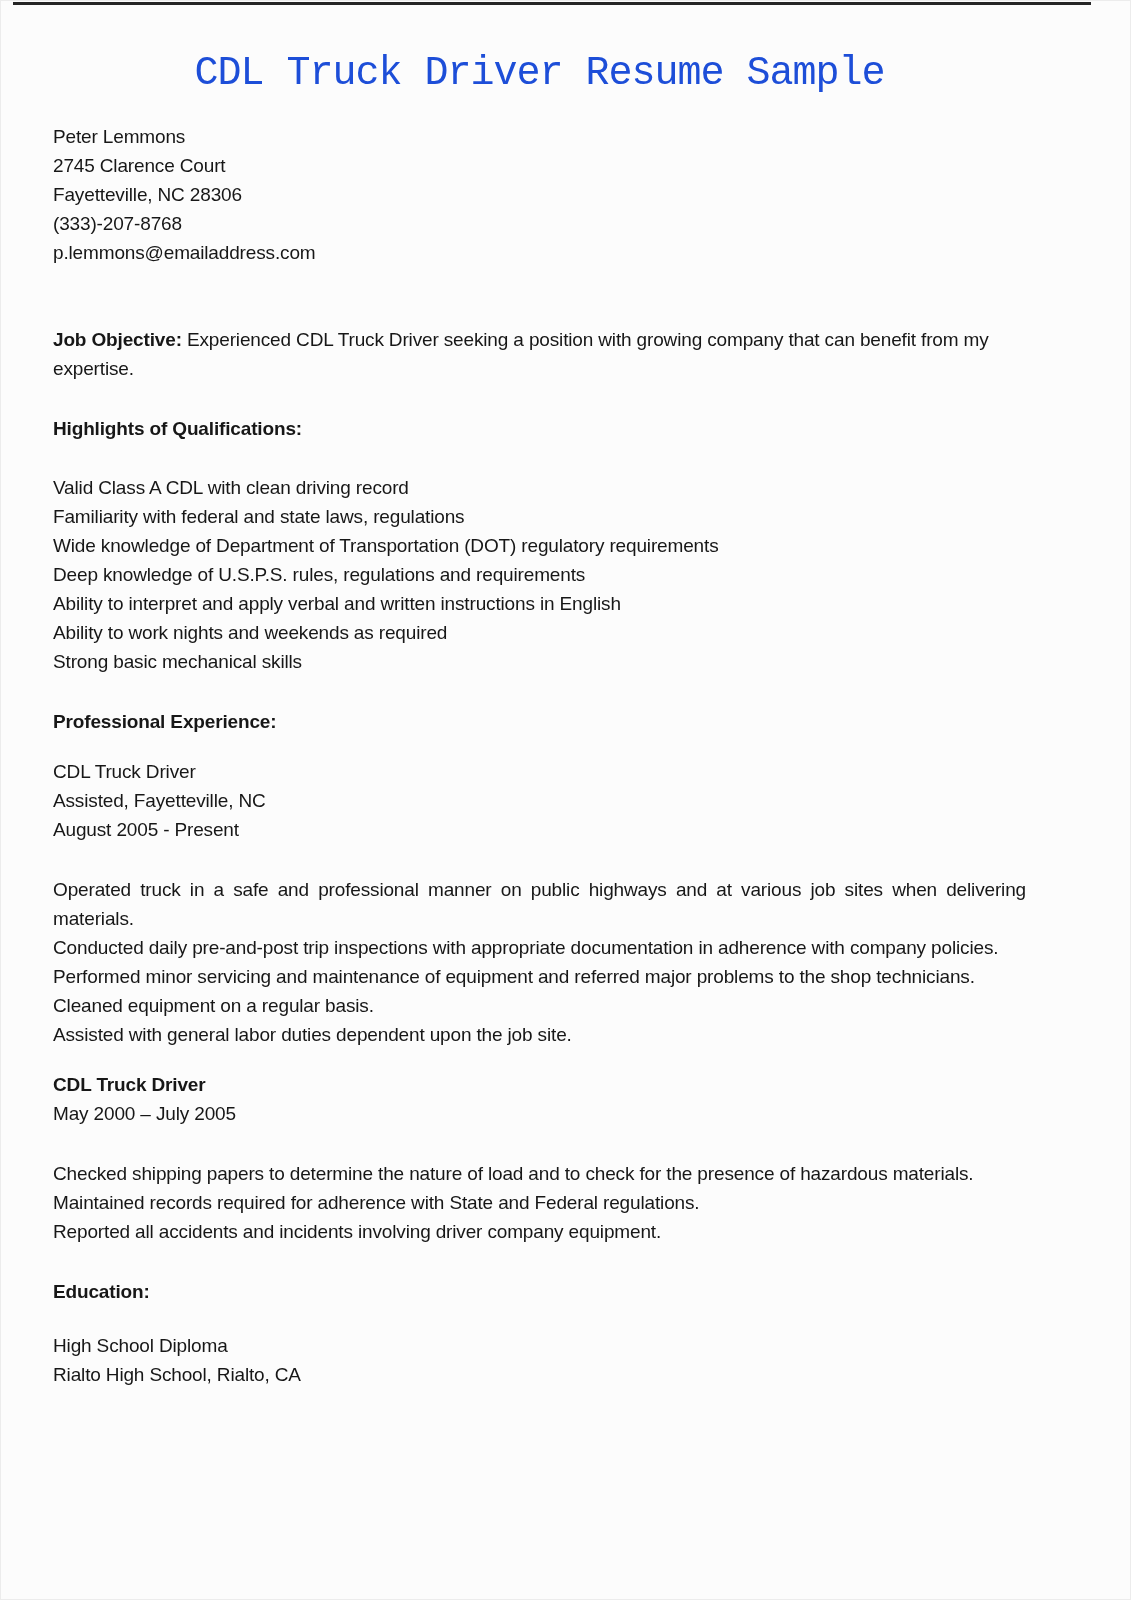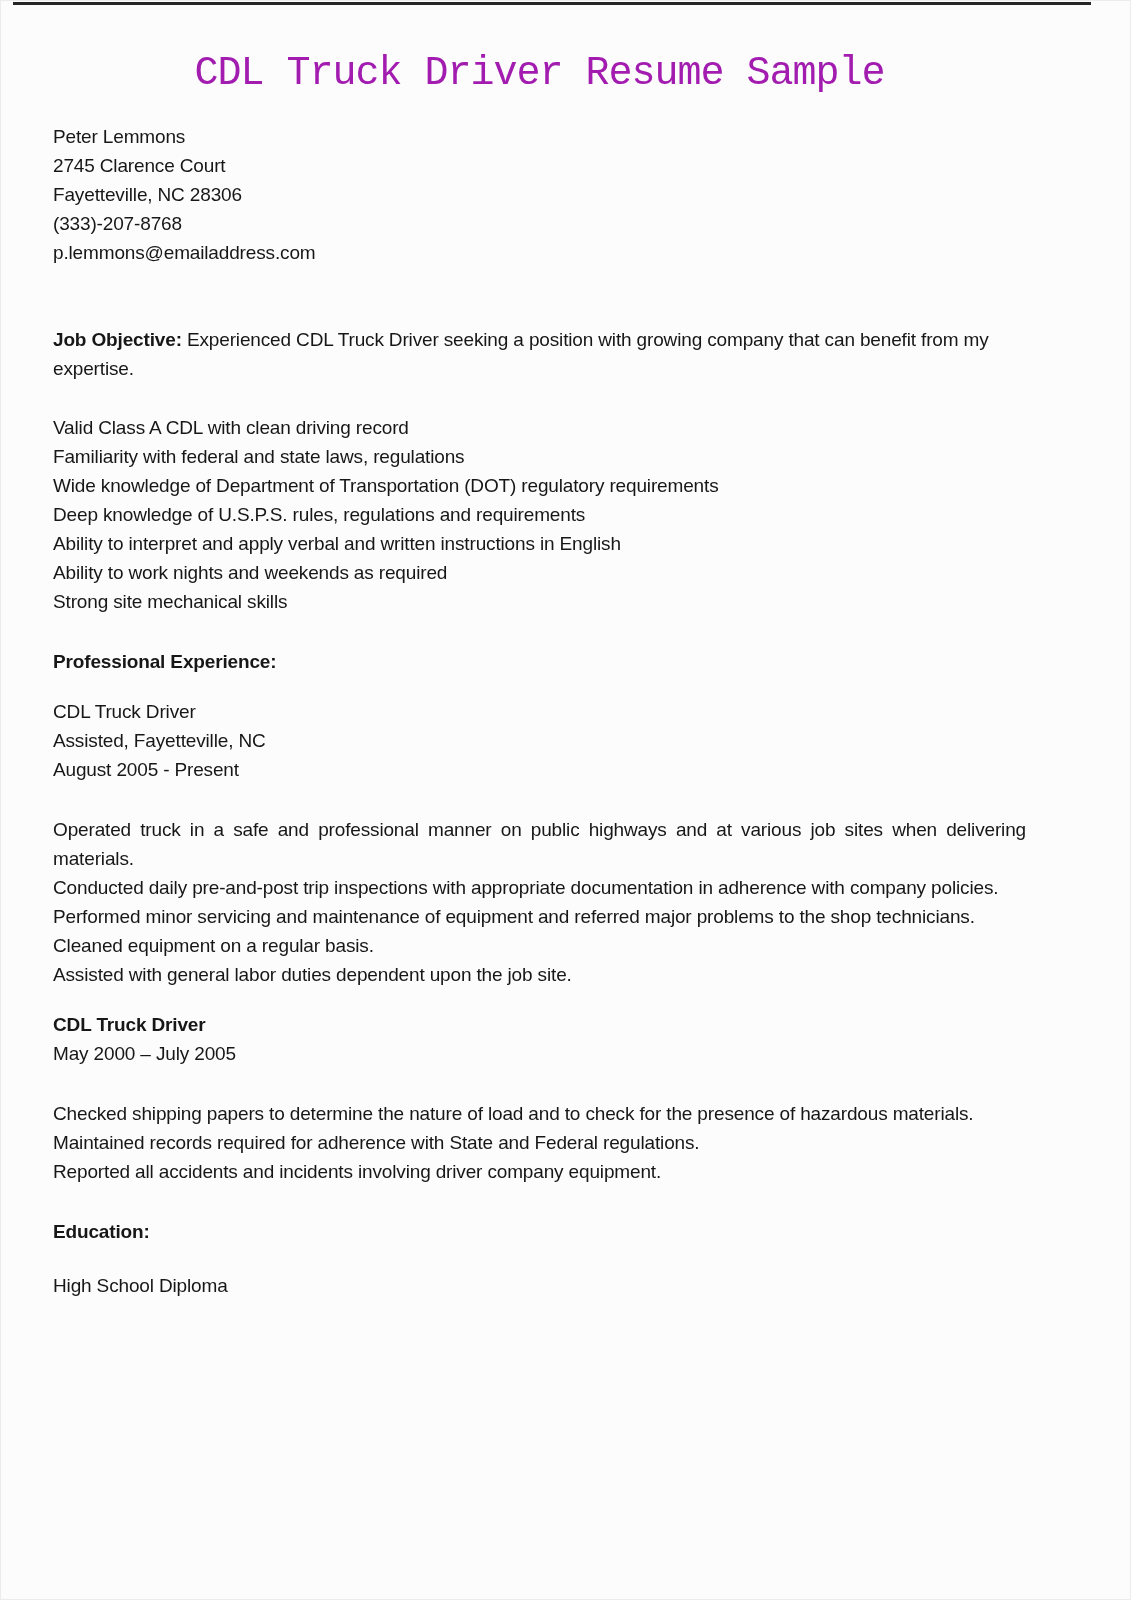--- a/index.html
+++ b/index.html
@@ -30,21 +30,21 @@
   .content {
     padding: 0 104px 0 52px; 
   }
   .doc-title {
     margin: 50px 0 0 0;
     text-align: center;
     font-family: "Liberation Mono", "DejaVu Sans Mono", monospace;
     font-size: 40px;
     font-weight: 400;
     letter-spacing: -1px;
-    color: #a21caf;
+    color: #1d4ed8;
     white-space: nowrap;
   }
   .txt {
     font-size: 19px;
     line-height: 29px;
     letter-spacing: -0.15px;
   }
   .bold { font-weight: 700; }
   .contact-block   { margin-top: 26px; }
   .objective       { margin-top: 58px; }
@@ -71,29 +71,30 @@
     <div class="contact-block txt">
       <div>Peter Lemmons</div>
       <div>2745 Clarence Court</div>
       <div>Fayetteville, NC 28306</div>
       <div>(333)-207-8768</div>
       <div>p.lemmons@emailaddress.com</div>
     </div>
 
     <p class="objective txt"><span class="bold">Job Objective:</span><span> Experienced CDL Truck Driver seeking a position with growing company that can benefit from my expertise.</span></p>
 
+    <div class="section-heading txt">Highlights of Qualifications:</div>
 
     <div class="quals-list txt">
       <div>Valid Class A CDL with clean driving record</div>
       <div>Familiarity with federal and state laws, regulations</div>
       <div>Wide knowledge of Department of Transportation (DOT) regulatory requirements</div>
       <div>Deep knowledge of U.S.P.S. rules, regulations and requirements</div>
       <div>Ability to interpret and apply verbal and written instructions in English</div>
       <div>Ability to work nights and weekends as required</div>
-      <div>Strong site mechanical skills</div>
+      <div>Strong basic mechanical skills</div>
     </div>
 
     <div class="section-heading txt">Professional Experience:</div>
 
     <div class="job-header txt">
       <div>CDL Truck Driver</div>
       <div>Assisted, Fayetteville, NC</div>
       <div>August 2005 - Present</div>
     </div>
 
@@ -113,16 +114,17 @@
     <div class="duties txt">
       <p>Checked shipping papers to determine the nature of load and to check for the presence of hazardous materials.</p>
       <p>Maintained records required for adherence with State and Federal regulations.</p>
       <p>Reported all accidents and incidents involving driver company equipment.</p>
     </div>
 
     <div class="section-heading txt">Education:</div>
 
     <div class="edu-block txt">
       <div>High School Diploma</div>
+      <div>Rialto High School, Rialto, CA</div>
     </div>
 
   </div>
 </div>
 
 </body></html>

